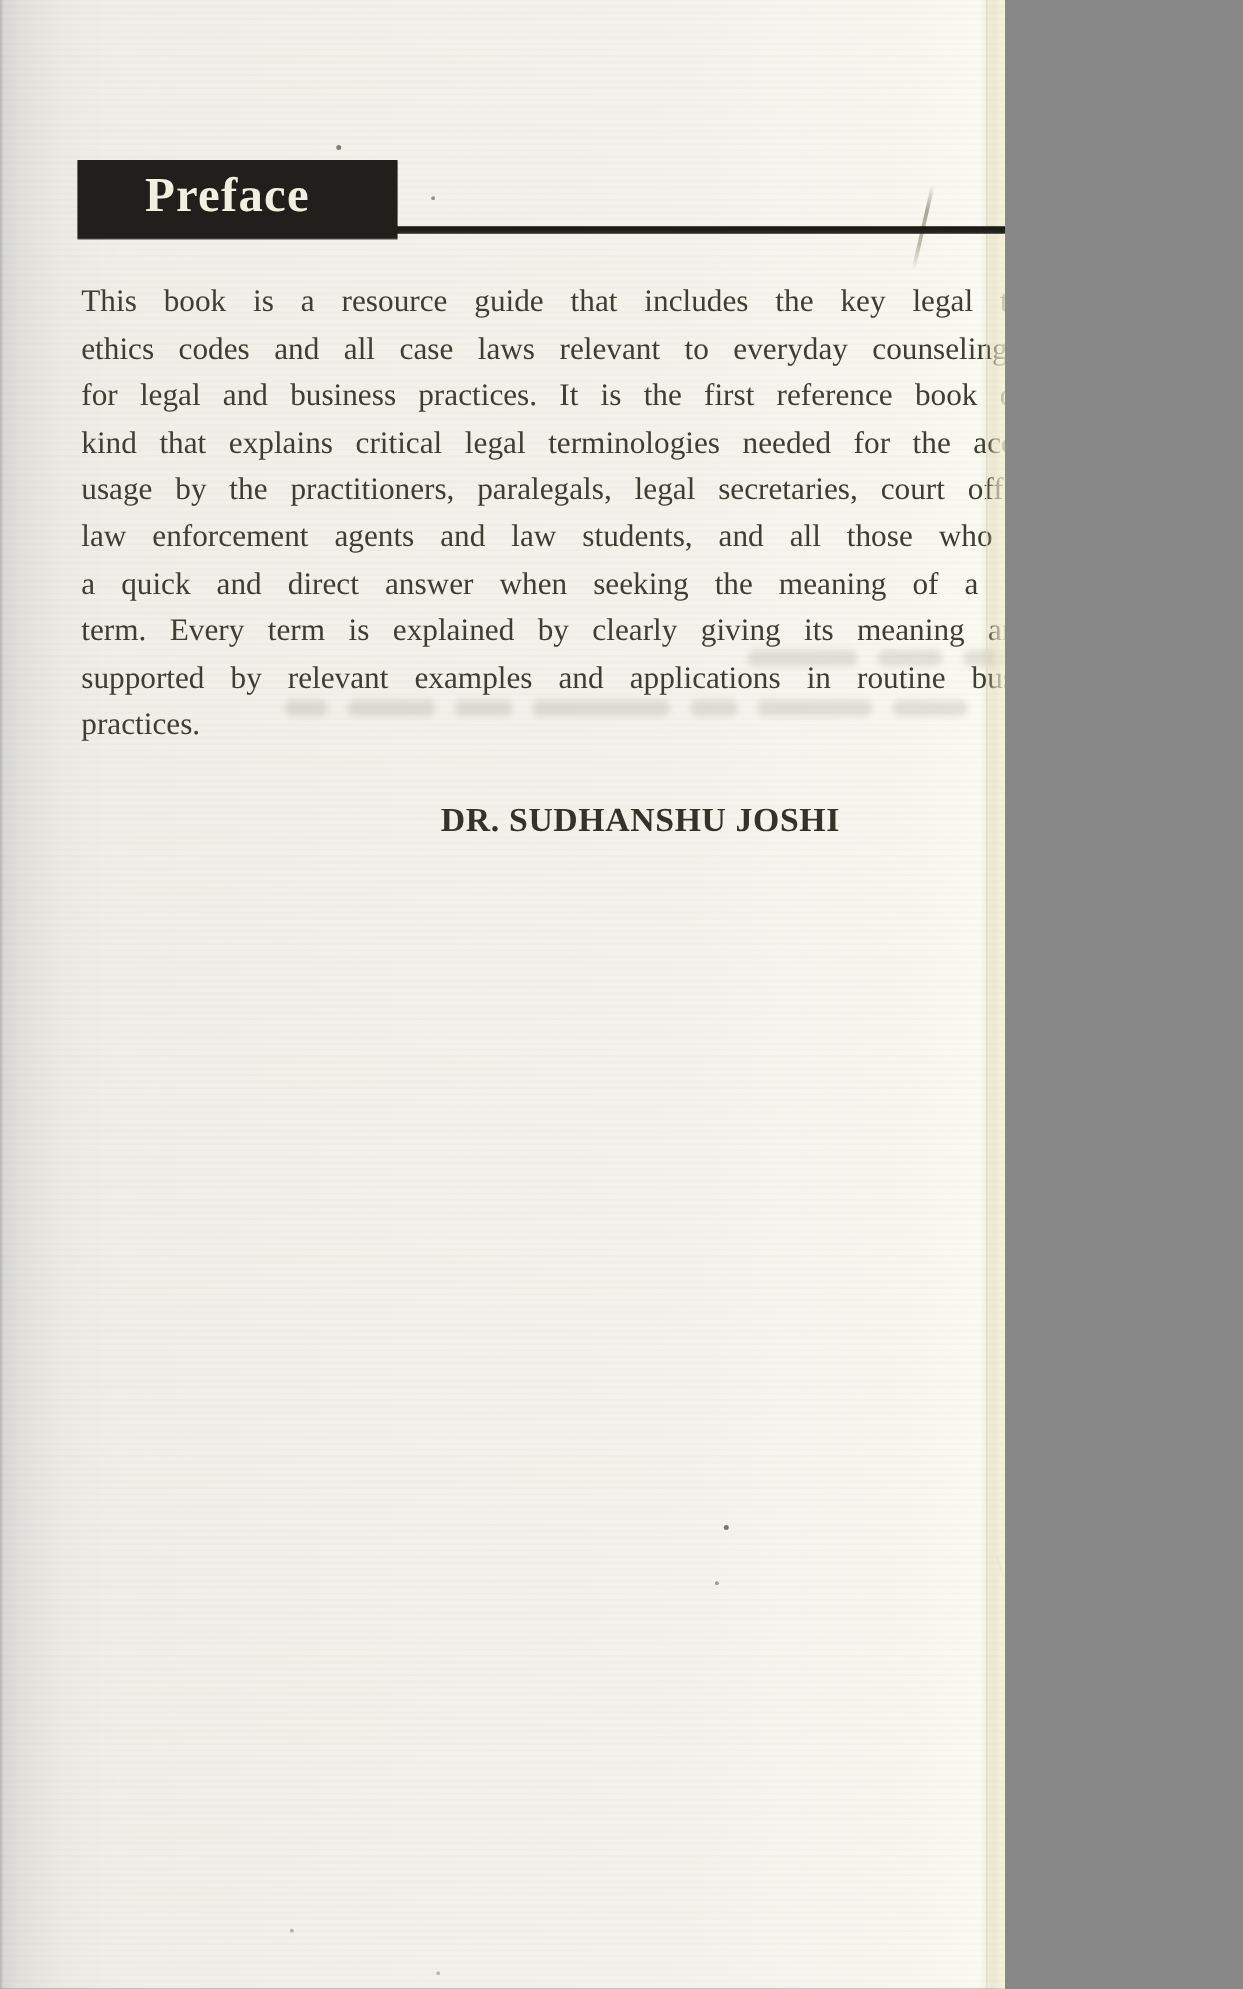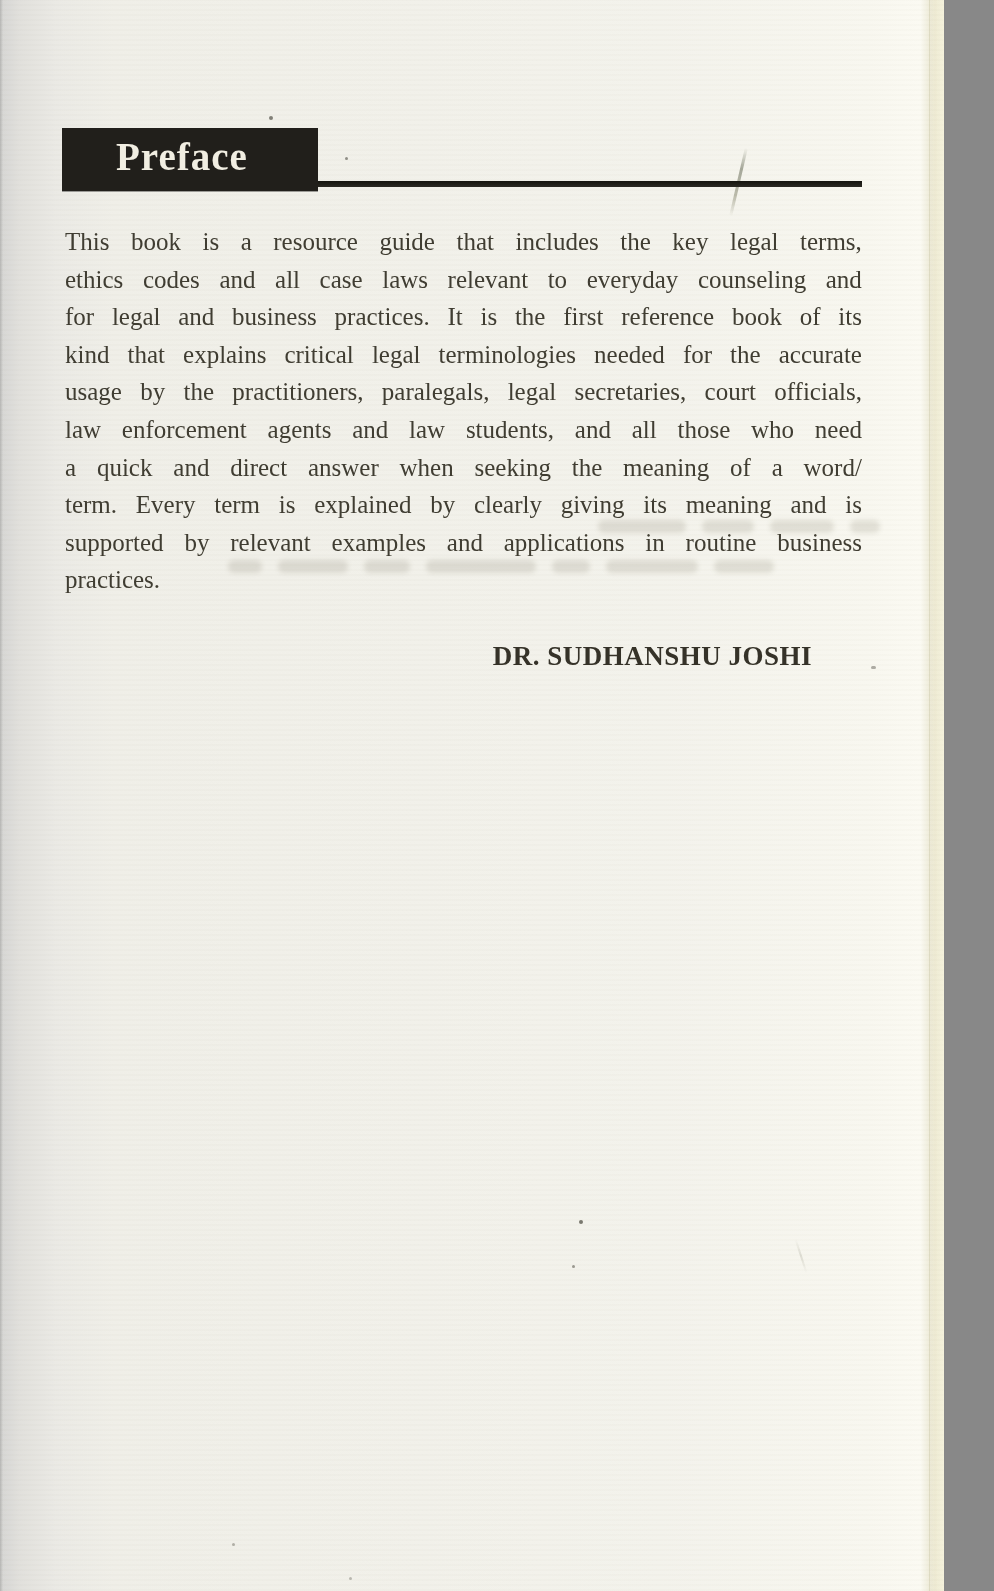--- a/index.html
+++ b/index.html
@@ -1,20 +1,20 @@
 <!DOCTYPE html>
 <html style="--banner: #211f1b; --banner_text: #f1eee2; --text: #38352a; --signature: #2d2a20; --page: #f1f0e9;"><head>
 <meta charset="utf-8">
 <style>
   html, body { margin: 0; padding: 0; background: #888; }
   * { box-sizing: border-box; }
 
   .scan-page {
     position: relative;
-    width: 944px;
+    width: 804px;
     height: 1591px;
     overflow: hidden;
     font-family: "Liberation Serif", "DejaVu Serif", serif;
     background:
       linear-gradient(90deg,
         #d4d4d2 0%, #e0dfdb 2%, #eae9e4 6%, #efeee7 12%,
         #f1f0e9 45%, #f3f2eb 70%, #f8f7ef 92%, #fbfaf2 97.5%,
         #ece9d5 98.6%, #f6f4e2 100%);
     padding-left: 16px;
   }

